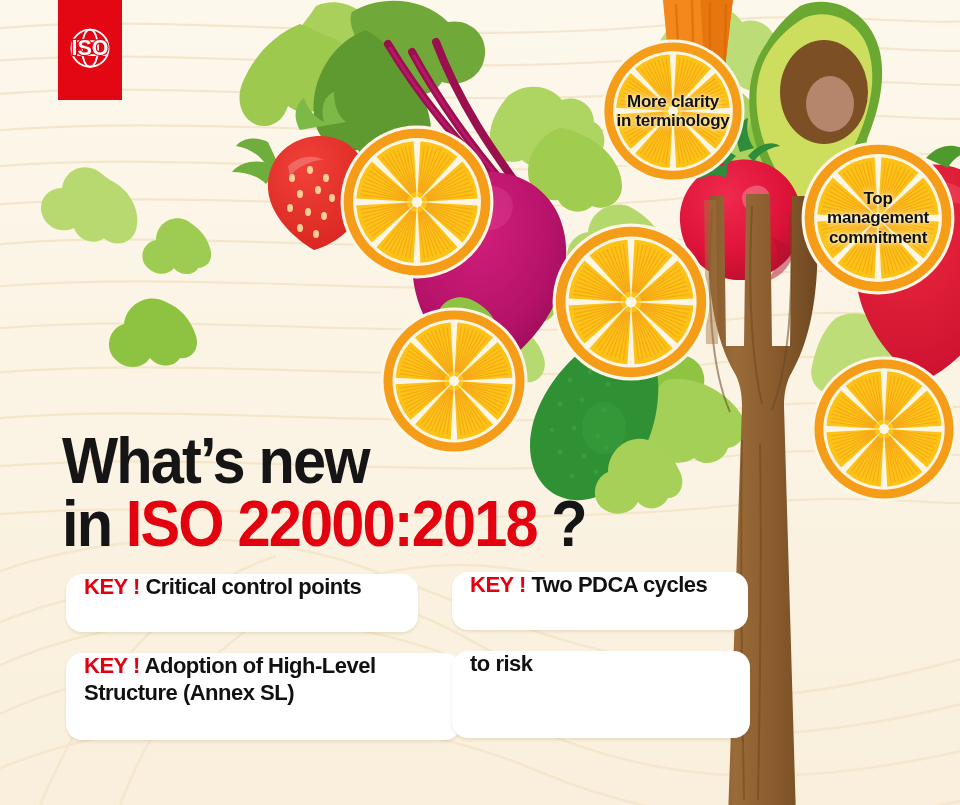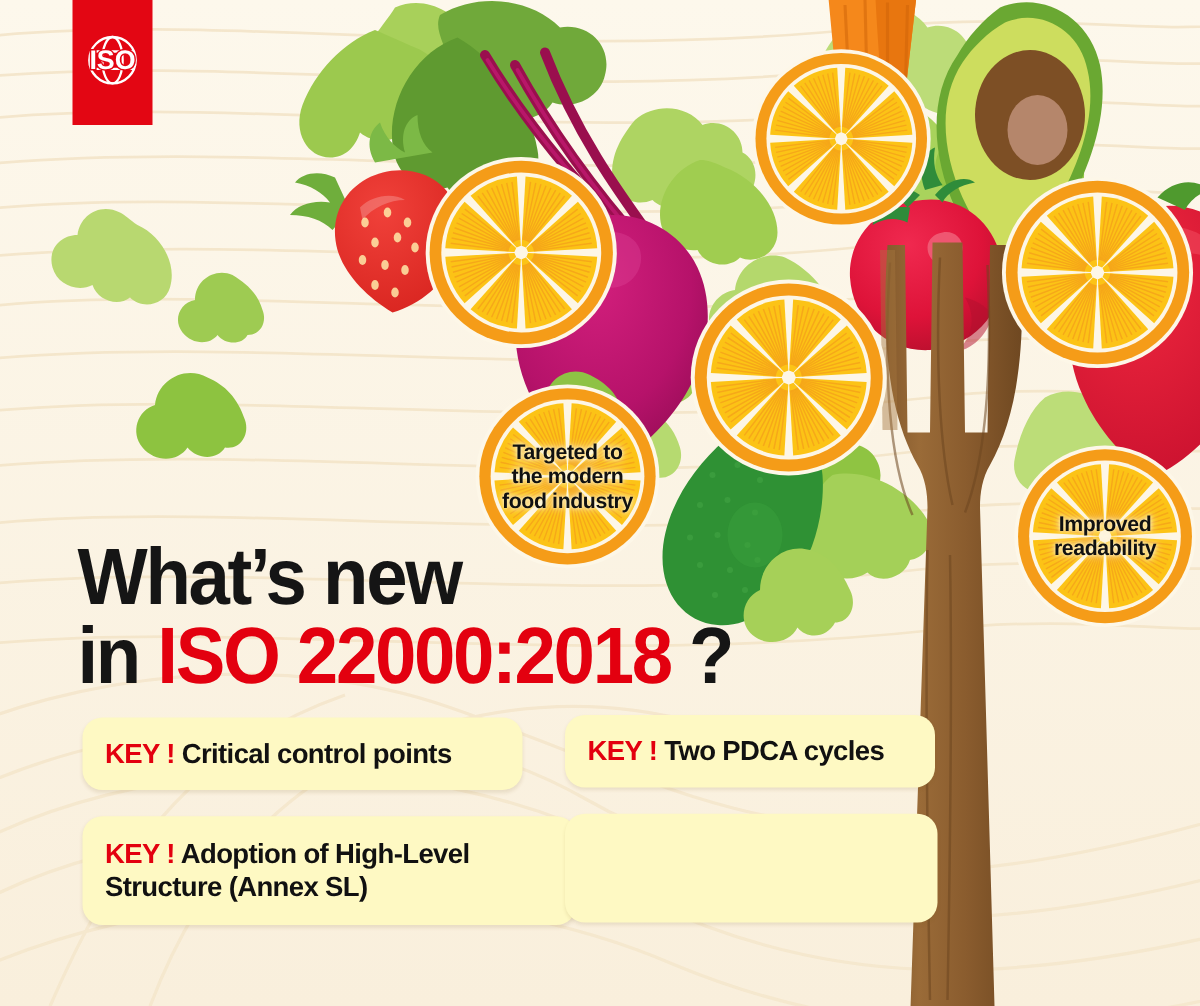--- a/index.html
+++ b/index.html
@@ -56,24 +56,24 @@
     transform:scaleX(0.93);
     transform-origin:left top;
     white-space:nowrap;
   }
   .headline .red { color:#e3000f; }
   .headline .ln2 { display:block; }
 
   
   .keybox {
     position:absolute;
-    background:#fef9c3;
+    background:#ffffff;
     border-radius:16px;
     box-shadow:0 2px 3px rgba(120,95,30,.13);
-    display:flex; align-items:center;
+    display:flex; align-items:flex-start;
     padding:0 18px;
     z-index:30;
   }
   .keybox .ktext {
     font-family:"Liberation Sans", sans-serif;
     font-weight:bold;
     font-size:22px;
     line-height:1.22;
     color:#111;
     letter-spacing:-0.5px;
@@ -446,20 +446,24 @@
           <line x1="92.1" y1="89.7" x2="55.5" y2="42.1" stroke="#f5a41a" stroke-width="1.5" opacity="0.85"></line>
           <line x1="92.9" y1="89.1" x2="60.0" y2="38.9" stroke="#f5a41a" stroke-width="1.5" opacity="0.85"></line>
           <line x1="93.7" y1="88.6" x2="64.7" y2="36.1" stroke="#f5a41a" stroke-width="1.5" opacity="0.85"></line>
           <line x1="94.6" y1="88.2" x2="69.6" y2="33.6" stroke="#f5a41a" stroke-width="1.5" opacity="0.85"></line>
           <line x1="95.5" y1="87.8" x2="74.6" y2="31.6" stroke="#f5a41a" stroke-width="1.5" opacity="0.85"></line>
           <line x1="96.4" y1="87.5" x2="79.8" y2="29.9" stroke="#f5a41a" stroke-width="1.5" opacity="0.85"></line>
           <line x1="97.3" y1="87.3" x2="85.1" y2="28.5" stroke="#f5a41a" stroke-width="1.5" opacity="0.85"></line>
           <line x1="98.3" y1="87.1" x2="90.5" y2="27.6" stroke="#f5a41a" stroke-width="1.5" opacity="0.85"></line>
           <circle cx="100" cy="100" r="6" fill="#fdf6e6"></circle>
         </svg>
+        <div class="btxt" style="font-size: 17px;">
+          <div>More clarity</div>
+          <div>in terminology</div>
+        </div>
       </div>
       <div class="bubble" style="left: 800px; top: 140px; width: 156px; height: 156px;">
         <svg class="slice" viewBox="0 0 200 200">
           <circle cx="100" cy="100" r="98" fill="#fdf7e8"></circle>
           <circle cx="100" cy="100" r="94" fill="#f59c18"></circle>
           <circle cx="100" cy="100" r="82" fill="#fdf6e6"></circle>
           <path d="M100.4,93.0 L104.4,22.1 A78,78 0 0 1 152.0,41.9 L104.7,94.8 Z" fill="#fcc316"></path>
           <line x1="101.7" y1="87.1" x2="109.5" y2="27.6" stroke="#f5a41a" stroke-width="1.5" opacity="0.85"></line>
           <line x1="102.7" y1="87.3" x2="114.9" y2="28.5" stroke="#f5a41a" stroke-width="1.5" opacity="0.85"></line>
           <line x1="103.6" y1="87.5" x2="120.2" y2="29.9" stroke="#f5a41a" stroke-width="1.5" opacity="0.85"></line>
@@ -526,20 +530,25 @@
           <line x1="92.1" y1="89.7" x2="55.5" y2="42.1" stroke="#f5a41a" stroke-width="1.5" opacity="0.85"></line>
           <line x1="92.9" y1="89.1" x2="60.0" y2="38.9" stroke="#f5a41a" stroke-width="1.5" opacity="0.85"></line>
           <line x1="93.7" y1="88.6" x2="64.7" y2="36.1" stroke="#f5a41a" stroke-width="1.5" opacity="0.85"></line>
           <line x1="94.6" y1="88.2" x2="69.6" y2="33.6" stroke="#f5a41a" stroke-width="1.5" opacity="0.85"></line>
           <line x1="95.5" y1="87.8" x2="74.6" y2="31.6" stroke="#f5a41a" stroke-width="1.5" opacity="0.85"></line>
           <line x1="96.4" y1="87.5" x2="79.8" y2="29.9" stroke="#f5a41a" stroke-width="1.5" opacity="0.85"></line>
           <line x1="97.3" y1="87.3" x2="85.1" y2="28.5" stroke="#f5a41a" stroke-width="1.5" opacity="0.85"></line>
           <line x1="98.3" y1="87.1" x2="90.5" y2="27.6" stroke="#f5a41a" stroke-width="1.5" opacity="0.85"></line>
           <circle cx="100" cy="100" r="6" fill="#fdf6e6"></circle>
         </svg>
+        <div class="btxt" style="font-size: 17px;">
+          <div>Top</div>
+          <div>management</div>
+          <div>commitment</div>
+        </div>
       </div>
       <div class="bubble" style="left: 551px; top: 222px; width: 160px; height: 160px;">
         <svg class="slice" viewBox="0 0 200 200">
           <circle cx="100" cy="100" r="98" fill="#fdf7e8"></circle>
           <circle cx="100" cy="100" r="94" fill="#f59c18"></circle>
           <circle cx="100" cy="100" r="82" fill="#fdf6e6"></circle>
           <path d="M100.4,93.0 L104.4,22.1 A78,78 0 0 1 152.0,41.9 L104.7,94.8 Z" fill="#fcc316"></path>
           <line x1="101.7" y1="87.1" x2="109.5" y2="27.6" stroke="#f5a41a" stroke-width="1.5" opacity="0.85"></line>
           <line x1="102.7" y1="87.3" x2="114.9" y2="28.5" stroke="#f5a41a" stroke-width="1.5" opacity="0.85"></line>
           <line x1="103.6" y1="87.5" x2="120.2" y2="29.9" stroke="#f5a41a" stroke-width="1.5" opacity="0.85"></line>
@@ -686,25 +695,20 @@
           <line x1="92.1" y1="89.7" x2="55.5" y2="42.1" stroke="#f5a41a" stroke-width="1.5" opacity="0.85"></line>
           <line x1="92.9" y1="89.1" x2="60.0" y2="38.9" stroke="#f5a41a" stroke-width="1.5" opacity="0.85"></line>
           <line x1="93.7" y1="88.6" x2="64.7" y2="36.1" stroke="#f5a41a" stroke-width="1.5" opacity="0.85"></line>
           <line x1="94.6" y1="88.2" x2="69.6" y2="33.6" stroke="#f5a41a" stroke-width="1.5" opacity="0.85"></line>
           <line x1="95.5" y1="87.8" x2="74.6" y2="31.6" stroke="#f5a41a" stroke-width="1.5" opacity="0.85"></line>
           <line x1="96.4" y1="87.5" x2="79.8" y2="29.9" stroke="#f5a41a" stroke-width="1.5" opacity="0.85"></line>
           <line x1="97.3" y1="87.3" x2="85.1" y2="28.5" stroke="#f5a41a" stroke-width="1.5" opacity="0.85"></line>
           <line x1="98.3" y1="87.1" x2="90.5" y2="27.6" stroke="#f5a41a" stroke-width="1.5" opacity="0.85"></line>
           <circle cx="100" cy="100" r="6" fill="#fdf6e6"></circle>
         </svg>
-        <div class="btxt" style="font-size: 17px;">
-          <div>Targeted to</div>
-          <div>the modern</div>
-          <div>food industry</div>
-        </div>
       </div>
       <div class="bubble" style="left: 810px; top: 355px; width: 148px; height: 148px;">
         <svg class="slice" viewBox="0 0 200 200">
           <circle cx="100" cy="100" r="98" fill="#fdf7e8"></circle>
           <circle cx="100" cy="100" r="94" fill="#f59c18"></circle>
           <circle cx="100" cy="100" r="82" fill="#fdf6e6"></circle>
           <path d="M100.4,93.0 L104.4,22.1 A78,78 0 0 1 152.0,41.9 L104.7,94.8 Z" fill="#fcc316"></path>
           <line x1="101.7" y1="87.1" x2="109.5" y2="27.6" stroke="#f5a41a" stroke-width="1.5" opacity="0.85"></line>
           <line x1="102.7" y1="87.3" x2="114.9" y2="28.5" stroke="#f5a41a" stroke-width="1.5" opacity="0.85"></line>
           <line x1="103.6" y1="87.5" x2="120.2" y2="29.9" stroke="#f5a41a" stroke-width="1.5" opacity="0.85"></line>
@@ -771,24 +775,20 @@
           <line x1="92.1" y1="89.7" x2="55.5" y2="42.1" stroke="#f5a41a" stroke-width="1.5" opacity="0.85"></line>
           <line x1="92.9" y1="89.1" x2="60.0" y2="38.9" stroke="#f5a41a" stroke-width="1.5" opacity="0.85"></line>
           <line x1="93.7" y1="88.6" x2="64.7" y2="36.1" stroke="#f5a41a" stroke-width="1.5" opacity="0.85"></line>
           <line x1="94.6" y1="88.2" x2="69.6" y2="33.6" stroke="#f5a41a" stroke-width="1.5" opacity="0.85"></line>
           <line x1="95.5" y1="87.8" x2="74.6" y2="31.6" stroke="#f5a41a" stroke-width="1.5" opacity="0.85"></line>
           <line x1="96.4" y1="87.5" x2="79.8" y2="29.9" stroke="#f5a41a" stroke-width="1.5" opacity="0.85"></line>
           <line x1="97.3" y1="87.3" x2="85.1" y2="28.5" stroke="#f5a41a" stroke-width="1.5" opacity="0.85"></line>
           <line x1="98.3" y1="87.1" x2="90.5" y2="27.6" stroke="#f5a41a" stroke-width="1.5" opacity="0.85"></line>
           <circle cx="100" cy="100" r="6" fill="#fdf6e6"></circle>
         </svg>
-        <div class="btxt" style="font-size: 17px;">
-          <div>Improved</div>
-          <div>readability</div>
-        </div>
       </div>
     </div>
 
   <div class="headline">
     <span>What’s new</span>
     <span class="ln2"><span>in </span><span class="red">ISO 22000:2018</span><span> ?</span></span>
   </div>
 
   <div id="keyboxes">
       <div class="keybox" style="left: 66px; top: 574px; width: 352px; height: 58px;">
@@ -802,17 +802,18 @@
         </div>
       </div>
       <div class="keybox" style="left: 66px; top: 653px; width: 395px; height: 87px;">
         <div class="ktext">
           <div><span class="kword">KEY !</span> <span>Adoption of High-Level</span></div>
           <div><span>Structure (Annex SL)</span></div>
         </div>
       </div>
       <div class="keybox" style="left: 452px; top: 651px; width: 298px; height: 87px;">
         <div class="ktext">
+          <div><span>to risk</span></div>
         </div>
       </div>
     </div>
 
 </div>
 
 </body></html>

